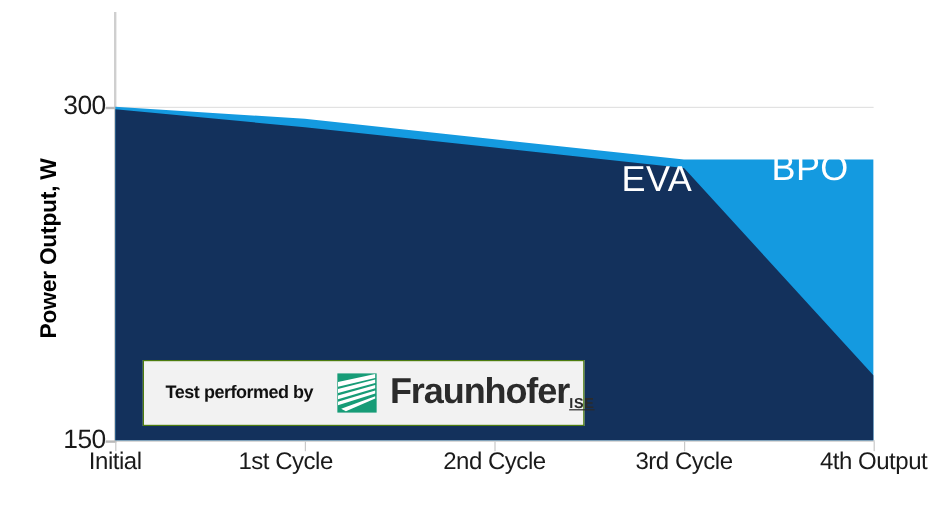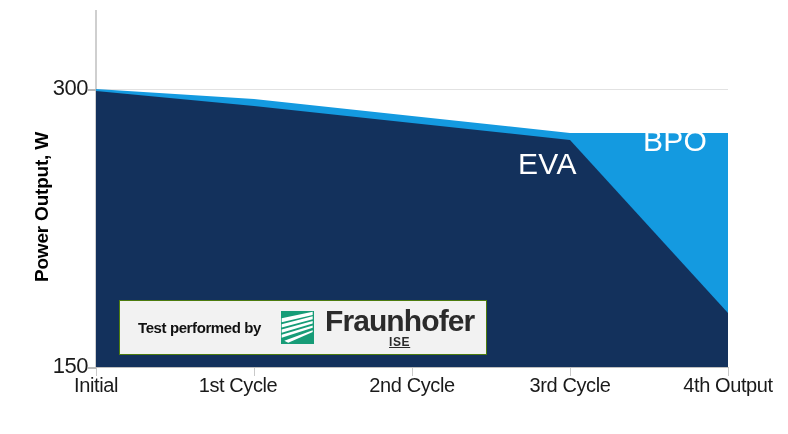--- a/index.html
+++ b/index.html
@@ -36,34 +36,34 @@
   .gridline{position:absolute;height:1px;background:#e2e2e2;left:96px;width:632px;}
   .axis-line-x{position:absolute;left:96px;top:367px;width:633px;height:1px;background:#bfbfbf;}
   .tick-y{position:absolute;width:9px;height:2px;background:#b9b9b9;left:88px;}
   .tick-x{position:absolute;width:1px;height:8px;background:#c9c9c9;top:368px;}
 
   
   .series-label{
     position:absolute;font-size:30px;color:#ffffff;letter-spacing:0.3px;
     font-weight:400;white-space:nowrap;
   }
-  #label-eva{left:518px;top:147px;}
+  #label-eva{left:518px;top:133px;}
   #label-bpo{left:643px;top:124px;}
 
   
   .credit-box{
     position:absolute;left:119px;top:300px;width:368px;height:55px;
     background:#f2f2f2;border:1px solid #4d7c0f;box-sizing:border-box;
     display:flex;align-items:center;padding-left:18px;
   }
   .credit-text{
     font-size:15px;font-weight:bold;color:#111;letter-spacing:-0.4px;white-space:nowrap;
   }
   .fh-mark{width:33px;height:33px;margin-left:20px;flex:0 0 auto;}
-  .fh-name-wrap{margin-left:11px;display:flex;flex-direction:column;align-items:center;}
+  .fh-name-wrap{margin-left:11px;display:flex;flex-direction:row;align-items:flex-end;}
   .fh-name{font-size:30px;font-weight:bold;color:#2b2b2b;letter-spacing:-0.9px;line-height:0.96;}
   .fh-sub{font-size:12px;font-weight:bold;color:#2b2b2b;letter-spacing:0.6px;line-height:1;margin-top:1px;text-decoration:underline;}
 </style>
 </head>
 <body>
 
 <div id="chart-root">
 
   <div class="y-axis-title">Power Output, W</div>
 

